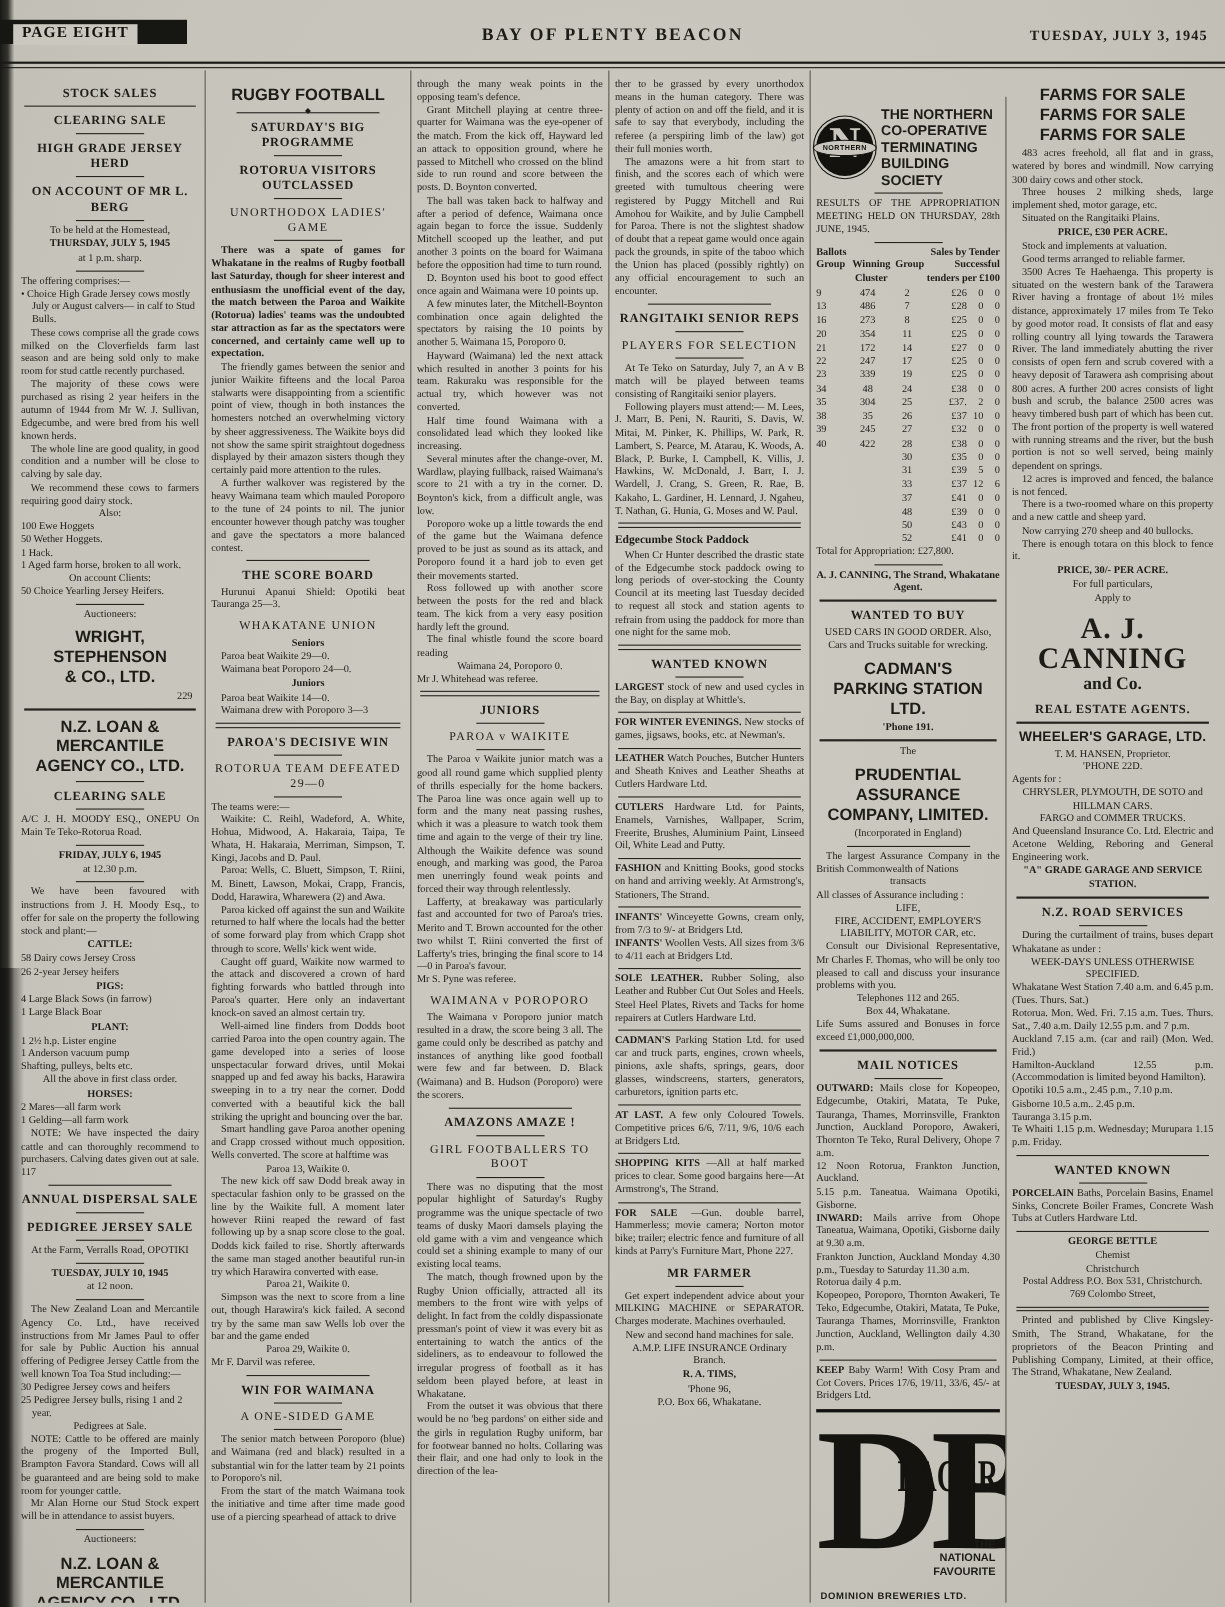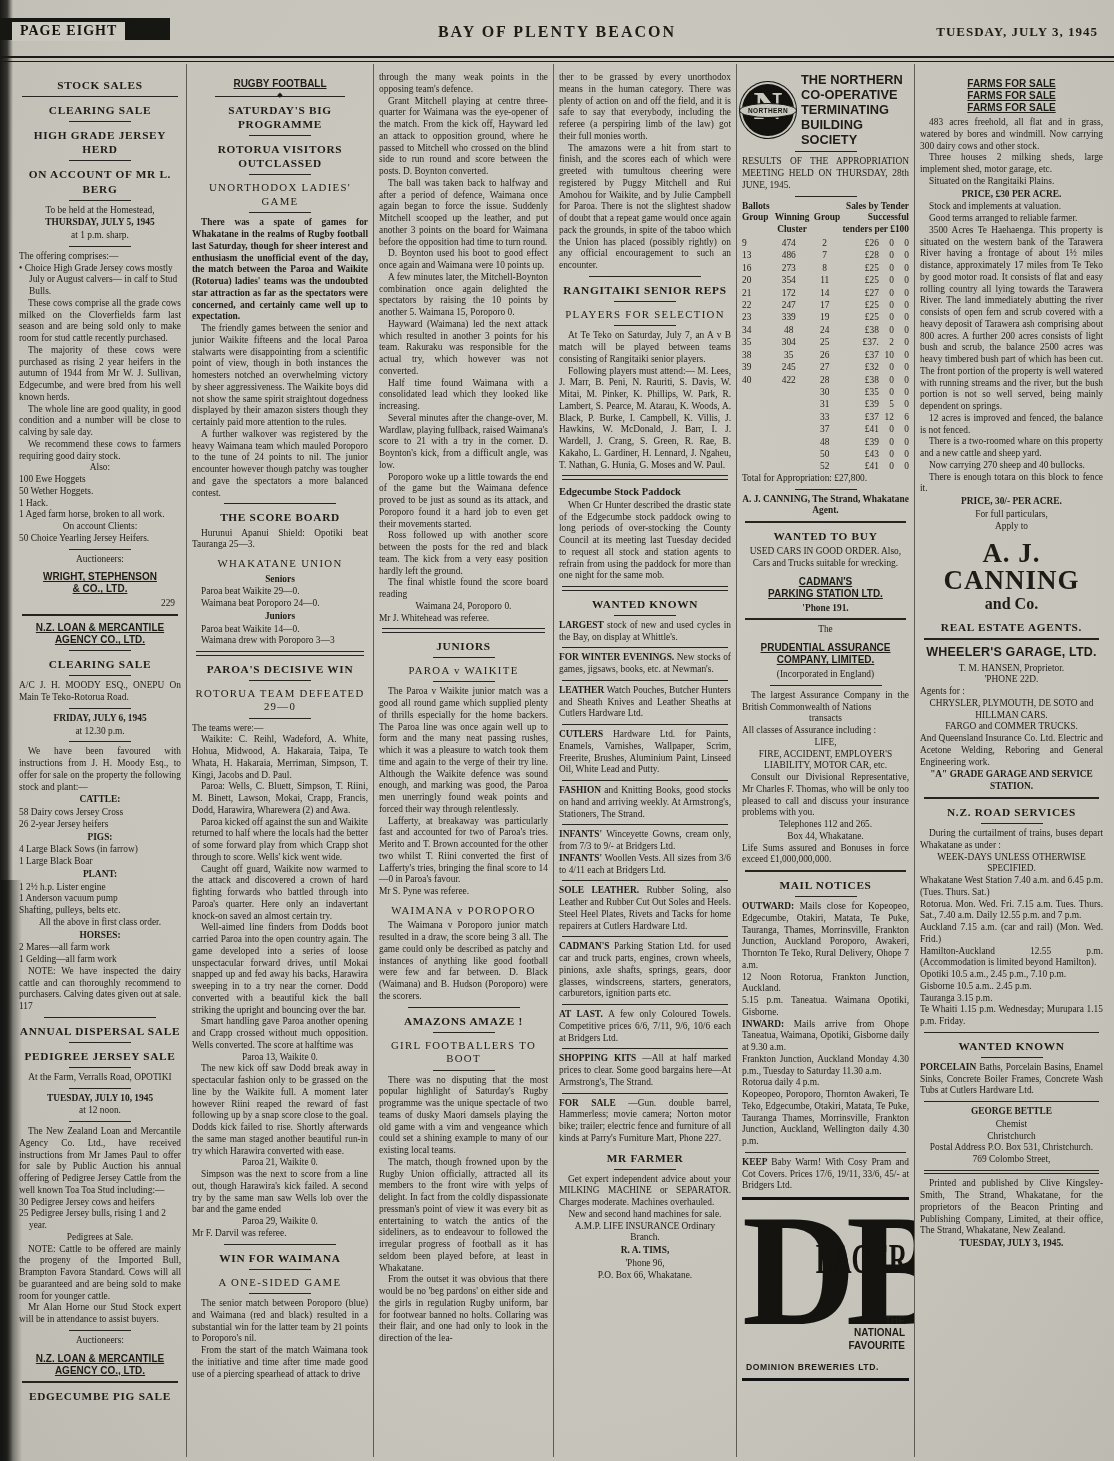--- a/index.html
+++ b/index.html
@@ -18,32 +18,32 @@
   .mast .title{position:absolute;left:0;right:0;top:5px;text-align:center;font-size:16px;font-weight:700;
         letter-spacing:2px;}
   .mast .date{position:absolute;right:16px;top:6px;font-size:13px;font-weight:700;letter-spacing:1px;}
   .mastrule{position:absolute;top:56px;left:0;right:0;height:3px;border-top:2px solid #1b1a16;
         border-bottom:1px solid #1b1a16;z-index:6;}
   
   .cols{position:absolute;top:64px;left:14px;right:6px;bottom:4px;display:flex;z-index:4;}
   .col{overflow:hidden;padding:8px 5px 0 5px;border-right:1px solid #5d5b52;font-size:9.4px;line-height:1.25;}
   .col:last-child{border-right:none;}
   .c1{flex:0 0 162px;} .c2{flex:0 0 176px;} .c3{flex:0 0 169px;}
-  .c4{flex:0 0 172px;} .c5{flex:0 0 167px;} .c6{flex:1 1 auto;}
+  .c4{flex:0 0 172px;} .c5{flex:0 0 167px;margin-top:24px;} .c6{flex:1 1 auto;}
   
   .b-p{text-align:justify;text-indent:9px;margin:0;}
   .b-pn{text-align:justify;margin:0;}
   .b-li{padding-left:10px;text-indent:-10px;margin:0;}
   .b-ctr{text-align:center;margin:0;}
   .b-ctb{text-align:center;font-weight:700;margin:1px 0;}
   .b-rt{text-align:right;margin:0;padding-right:6px;}
   .b-hs{font-family:"Liberation Sans",sans-serif;font-weight:700;text-align:center;font-size:12.5px;
         line-height:1.15;margin:5px 0 3px;letter-spacing:.2px;white-space:pre-line;}
-  .b-hs2{font-family:"Liberation Sans",sans-serif;font-weight:700;text-align:center;font-size:10px;
-        line-height:1.2;margin:6px 0 3px;white-space:pre-line;text-decoration:underline;}
+  .b-hs2{font-family:"Liberation Sans",sans-serif;font-weight:700;text-align:center;font-size:15px;
+        line-height:1.2;margin:6px 0 3px;white-space:pre-line;}
   .b-hb{font-weight:700;text-align:center;font-size:11.3px;margin:6px 0 3px;letter-spacing:.7px;white-space:pre-line;}
   .b-hbl{font-weight:700;text-align:left;font-size:10.5px;margin:5px 0 2px;}
   .b-hl{text-align:center;font-size:10.8px;letter-spacing:1.3px;margin:6px 0 3px;}
   .b-disp{text-align:center;font-size:27px;font-weight:700;letter-spacing:1px;margin:8px 0 0;line-height:1;}
   .b-disp2{text-align:center;font-size:16px;font-weight:700;margin:0 0 2px;}
   .v-b{font-weight:700;}
   .b-rule{border-top:1px solid #26241e;width:62px;margin:4px auto;}
   .b-rule.v-w{width:96%;}
   .b-rule.v-m{width:112px;}
   .b-rule.v-dbl{width:96%;border-bottom:1px solid #26241e;height:2.5px;}

